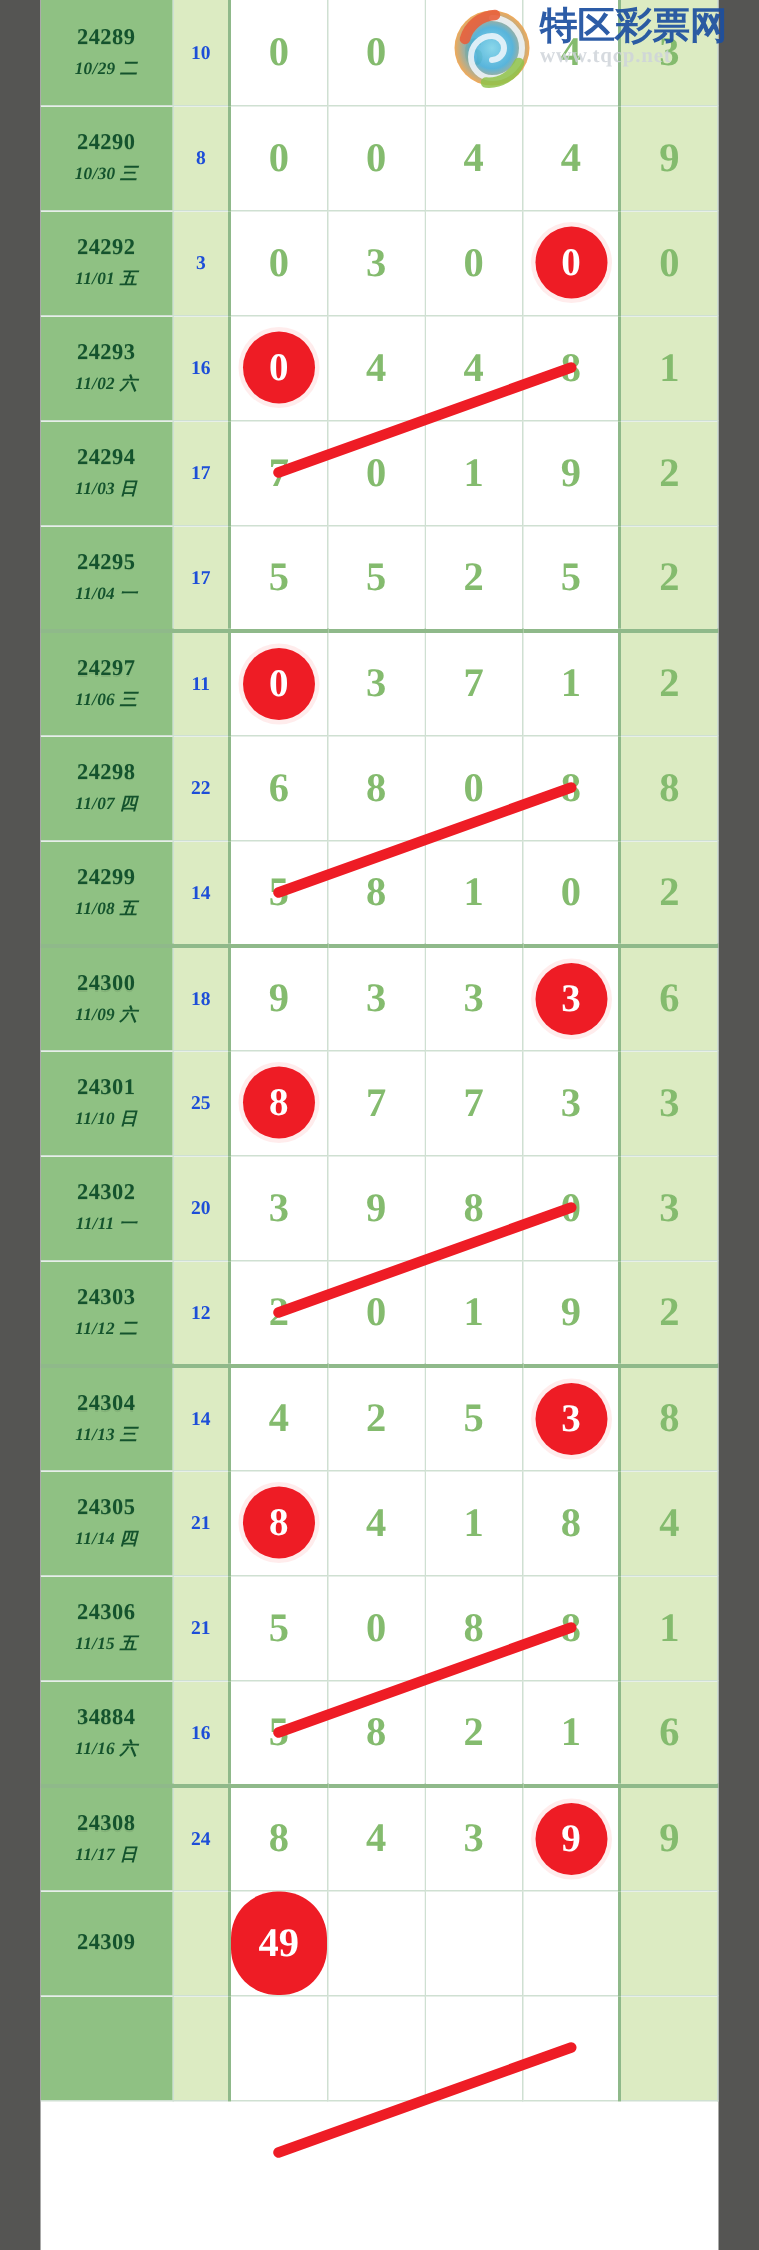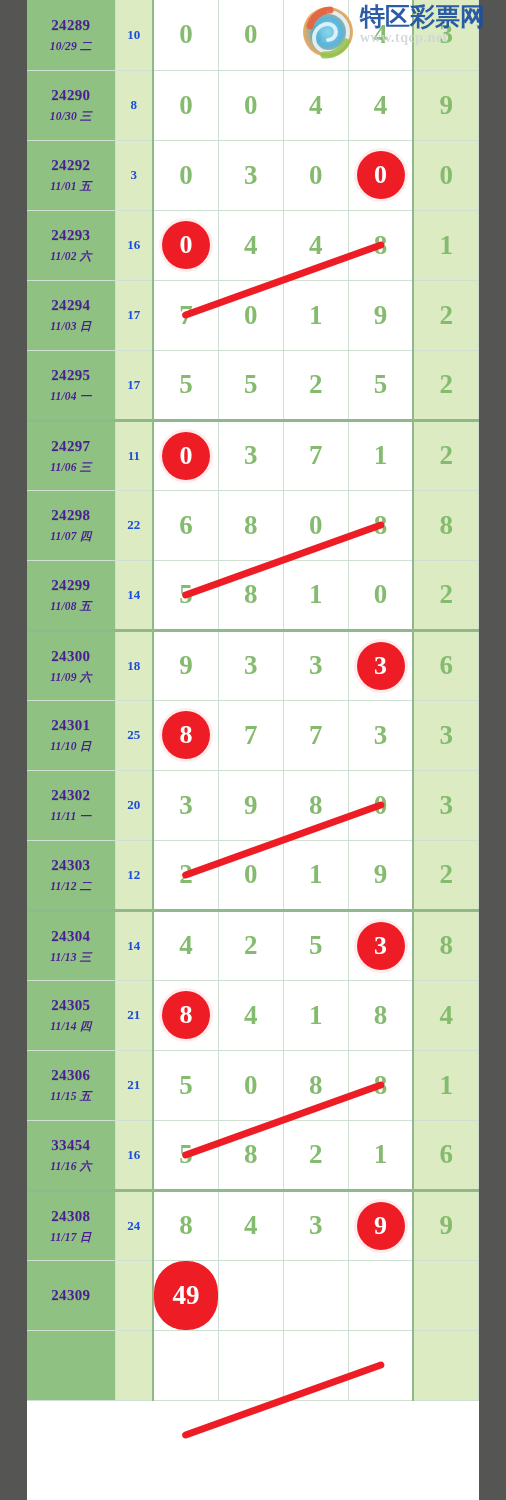--- a/index.html
+++ b/index.html
@@ -49,21 +49,21 @@
 
   
   .col-period { width: 88px; }
   .col-sum    { width: 38px; }
   .col-digit  { width: 65px; }
   .col-tail   { width: 65px; }
 
   
   .c-period {
     background: #8fc183;
-    color: #4c1d95;
+    color: #14532d;
     border-right: 1px solid #a7cf9c;
     line-height: 1.25;
   }
   .c-period .issue {
     font-size: 15px;
     font-weight: bold;
     letter-spacing: .3px;
     display: block;
     text-shadow: 0 1px 0 rgba(0,0,0,.08);
   }
@@ -407,21 +407,21 @@
             </td>
             <td class="c-sum">21</td>
             <td class="c-digit first-digit">5</td>
             <td class="c-digit">0</td>
             <td class="c-digit">8</td>
             <td class="c-digit">8</td>
             <td class="c-tail">1</td>
           </tr>
           <tr class="group-end">
             <td class="c-period">
-              <span class="issue">33454</span>
+              <span class="issue">34884</span>
               <span class="date">11/16 六</span>
             </td>
             <td class="c-sum">16</td>
             <td class="c-digit first-digit">5</td>
             <td class="c-digit">8</td>
             <td class="c-digit">2</td>
             <td class="c-digit">1</td>
             <td class="c-tail">6</td>
           </tr>
           <tr>

